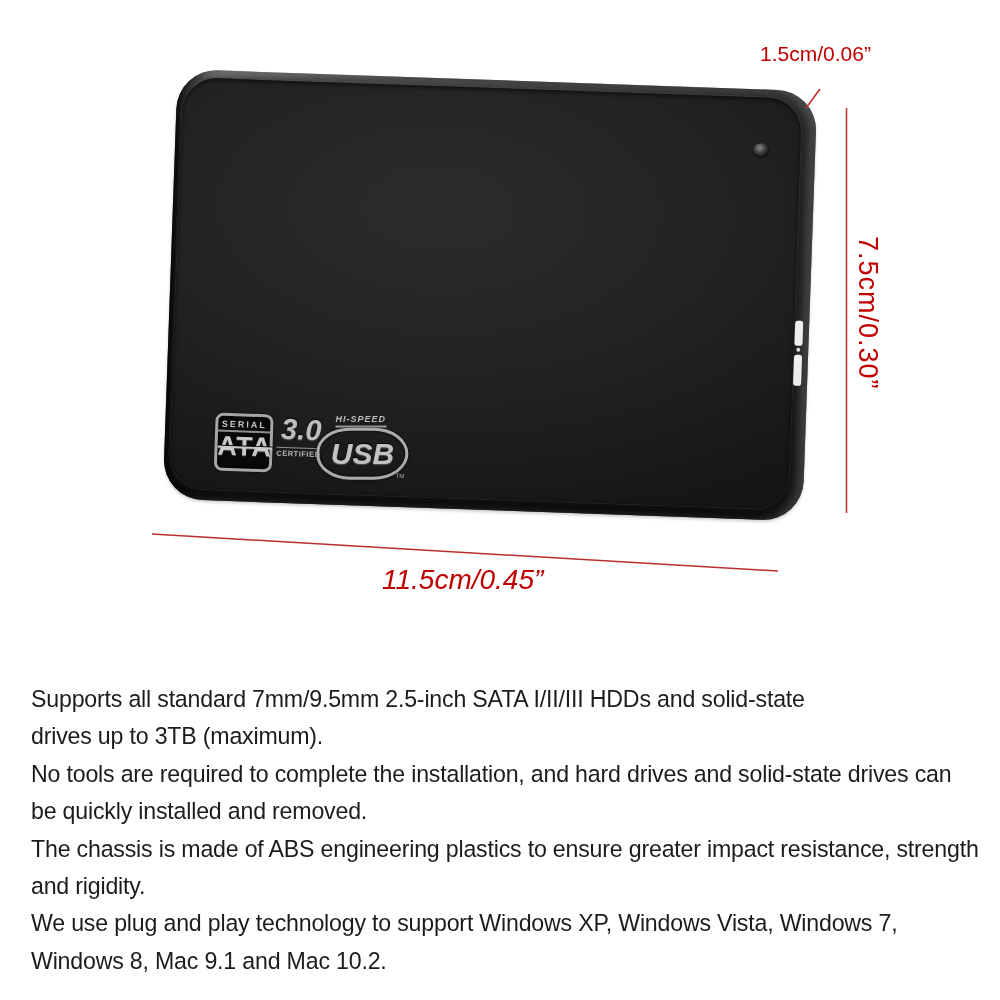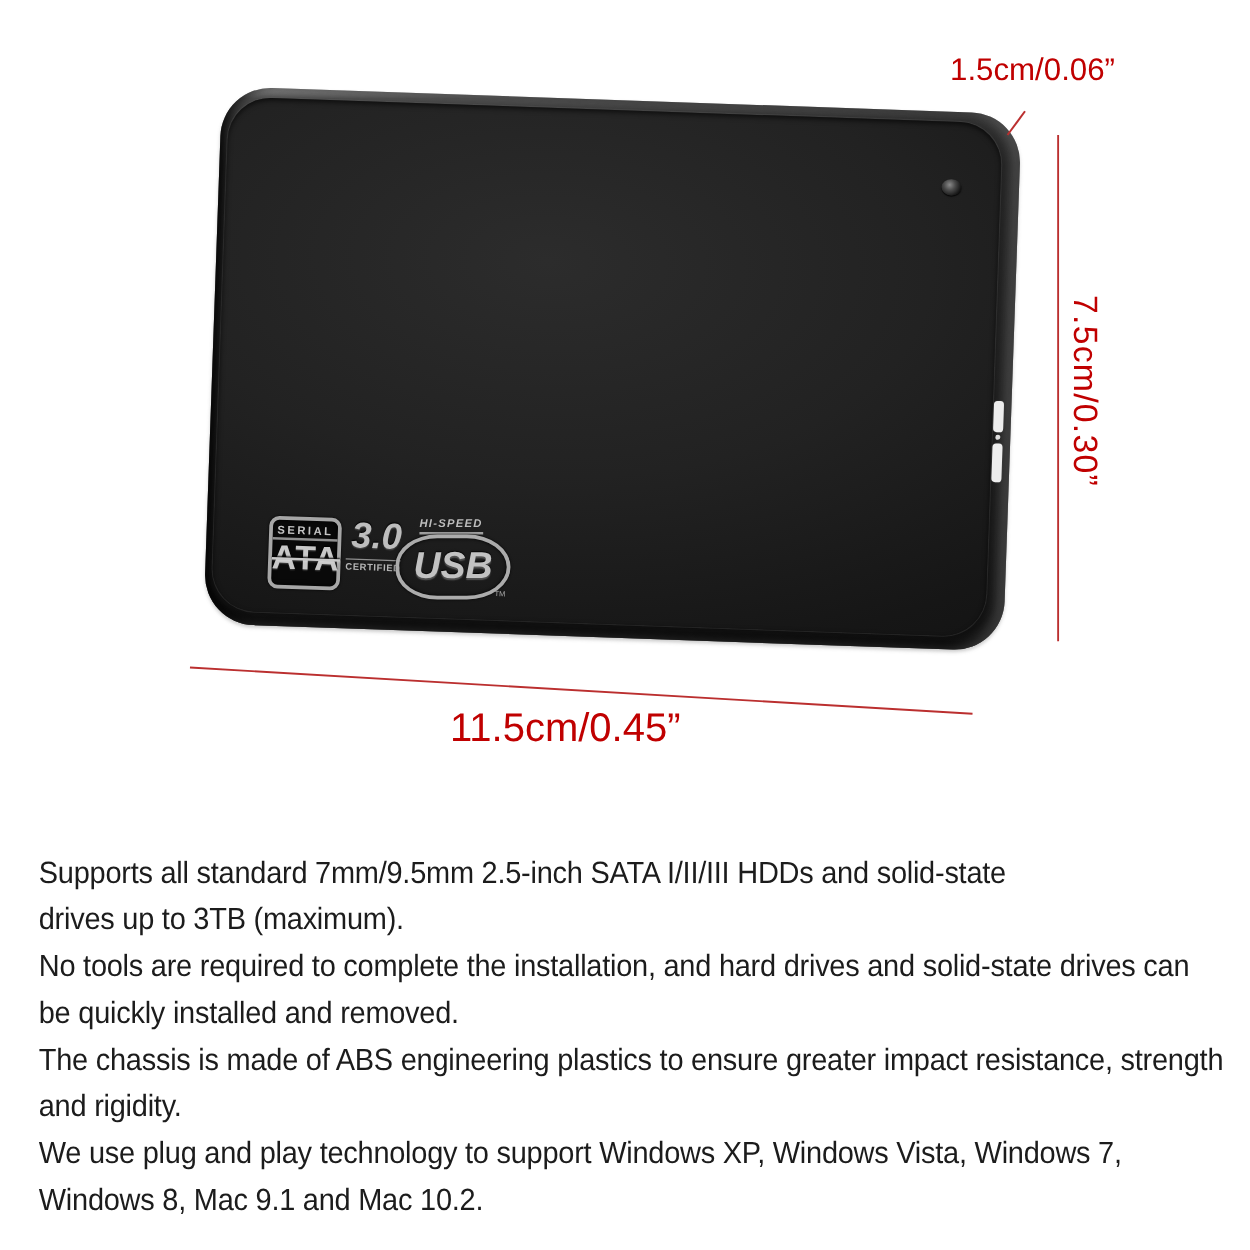--- a/index.html
+++ b/index.html
@@ -83,23 +83,23 @@
   }
   .usb-word {
     font-size:30px; font-weight:bold; font-style:italic; color:#c2c2c2; letter-spacing:0px;
     text-shadow:0 1px 1px rgba(255,255,255,0.25), 0 -1px 1px rgba(0,0,0,0.9);
   }
   .usb-tm { position:absolute; left:182px; top:56px; font-size:6px; color:#aaaaaa; }
 
   
   .dim-svg { position:absolute; left:0; top:0; }
   .dim-label { position:absolute; color:#c00000; }
-  .dim-thickness { left:760px; top:42px; font-size:25px; }
+  .dim-thickness { left:760px; top:42px; font-size:21px; }
   .dim-height { left:852px; top:236px; font-size:27px; writing-mode:vertical-rl; letter-spacing:1px; }
-  .dim-width { left:360px; top:564px; font-size:32px; }
+  .dim-width { left:382px; top:564px; font-size:28px;font-style:italic; }
 
   
   .description {
     position:absolute; left:31px; top:680px; font-size:24.5px; line-height:37.4px;
     color:#1c1c1c; white-space:nowrap; letter-spacing:-0.2px;
     transform:scaleX(0.945); transform-origin:0 0;
   }
 </style>
 </head>
 <body>

